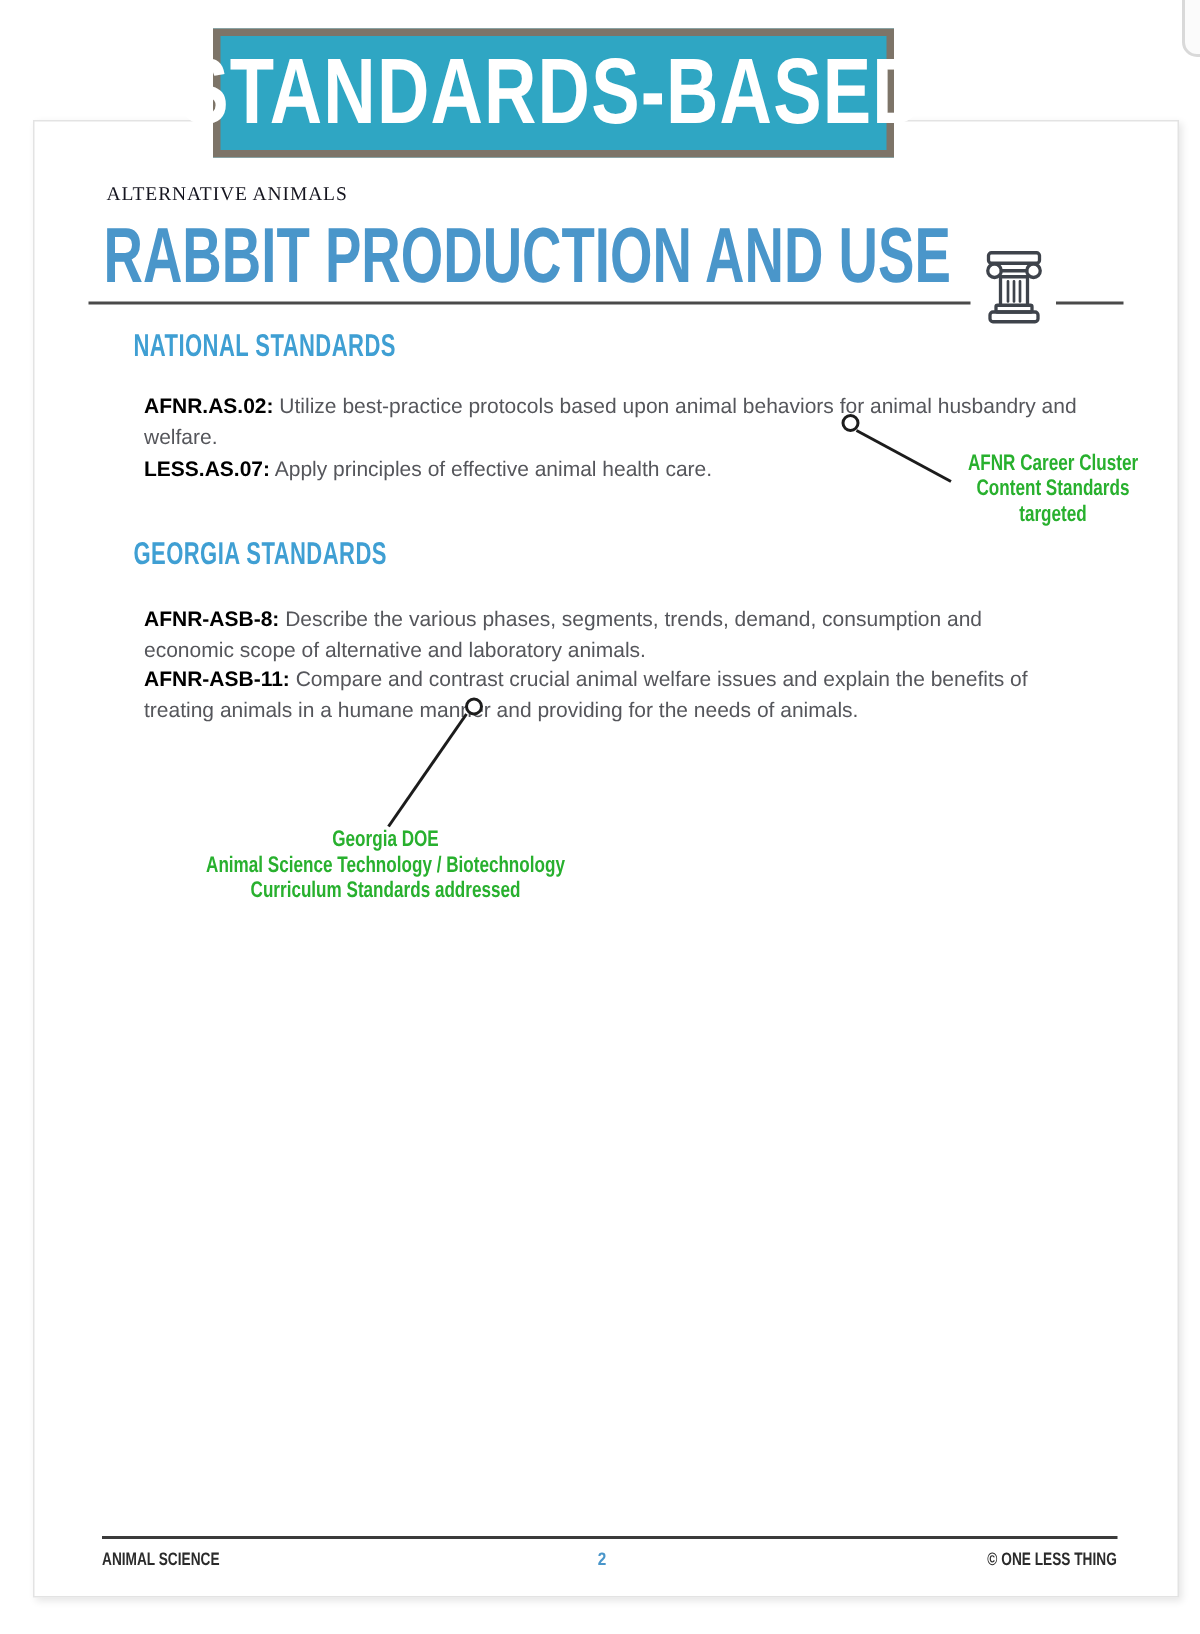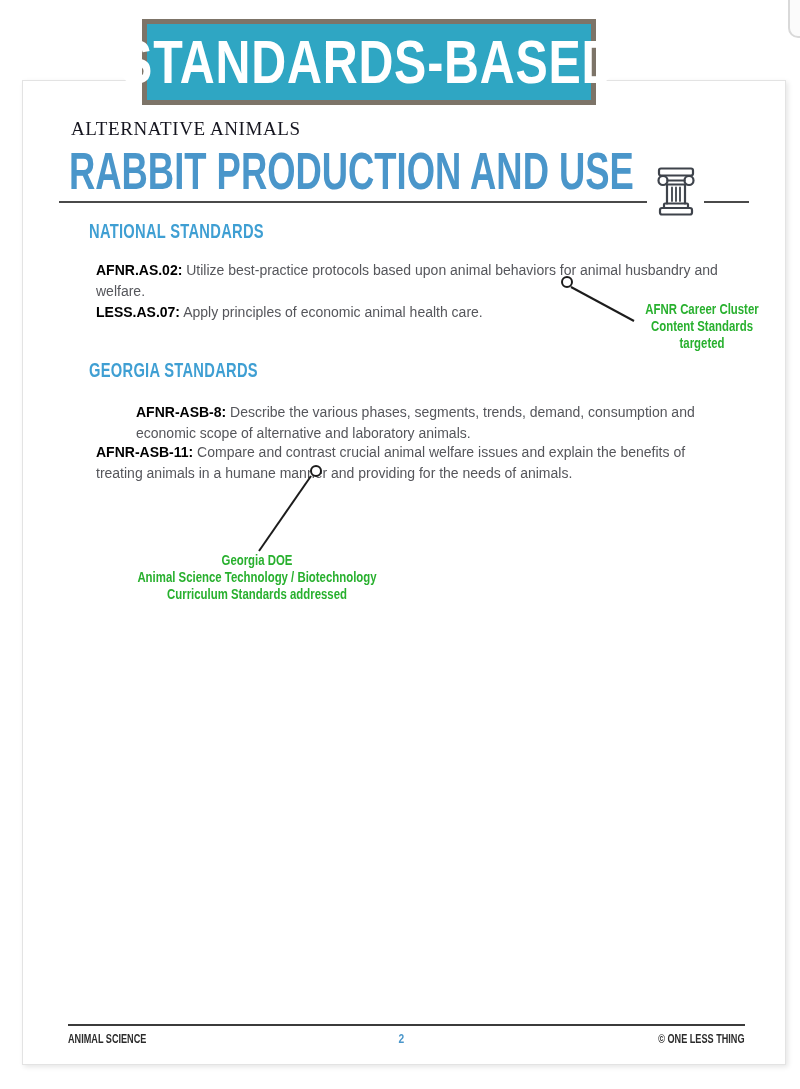--- a/index.html
+++ b/index.html
@@ -52,21 +52,21 @@
     border: 2px solid #d9d9d9;
     border-radius: 10px;
     background: #fbfbfb;
     z-index: 7;
   }
 
   
   .eyebrow {
     position: absolute; left: 48px; top: 36px;
     font-family: "Liberation Serif", serif;
-    font-size: 19px; line-height: 24px;
+    font-size: 13px; line-height: 24px;
     letter-spacing: 0.6px;
     color: #15151f;
     white-space: nowrap;
   }
   .doc-title {
     position: absolute; left: 46px; top: 64px;
     color: #4a96ca;
     font-size: 52px; font-weight: bold; line-height: 52px;
     white-space: nowrap;
     transform: scaleX(0.70);
@@ -100,21 +100,21 @@
 
   .std-para {
     position: absolute; left: 73px;
     width: 622px;
     font-size: 14px; line-height: 20.5px;
     color: #55565b;
   }
   .std-para b { color: #000000; }
   .para-1 { top: 165px; }
   .para-2 { top: 207px; }
-  .para-3 { top: 307px; margin-left: 40px; }
+  .para-3 { top: 307px; }
   .para-4 { top: 347px; }
 
   
   .annotation {
     position: absolute;
     color: #28b02e;
     font-weight: bold;
     font-size: 15px; line-height: 17px;
     text-align: center;
     transform: scaleX(0.76);
@@ -177,21 +177,21 @@
         <path d="M21 20.5 V34 M25 20.5 V34 M29 20.5 V34" stroke-width="1.8"></path>
         <rect x="13" y="36.5" width="24" height="4.5" rx="1"></rect>
         <rect x="9" y="41" width="32" height="6.5" rx="2"></rect>
       </svg>
     </div>
 
     <div class="section-heading heading-national">NATIONAL STANDARDS</div>
 
     <p class="std-para para-1"><b>AFNR.AS.02:</b><span> Utilize best-practice protocols based upon animal behaviors for animal husbandry and welfare.</span></p>
 
-    <p class="std-para para-2"><b>LESS.AS.07:</b><span> Apply principles of economic animal health care.</span></p>
+    <p class="std-para para-2"><b>LESS.AS.07:</b><span> Apply principles of effective animal health care.</span></p>
 
     <div class="section-heading heading-georgia">GEORGIA STANDARDS</div>
 
     <p class="std-para para-3"><b>AFNR-ASB-8:</b><span> Describe the various phases, segments, trends, demand, consumption and economic scope of alternative and laboratory animals.</span></p>
 
     <p class="std-para para-4"><b>AFNR-ASB-11:</b><span> Compare and contrast crucial animal welfare issues and explain the benefits of treating animals in a humane manner and providing for the needs of animals.</span></p>
 
     <svg class="callout-svg" viewBox="0 0 762 983">
       <line x1="548" y1="206" x2="611" y2="240" stroke="#1c1c1c" stroke-width="2"></line>
       <circle cx="544" cy="201" r="5" fill="#ffffff" stroke="#1c1c1c" stroke-width="2"></circle>

